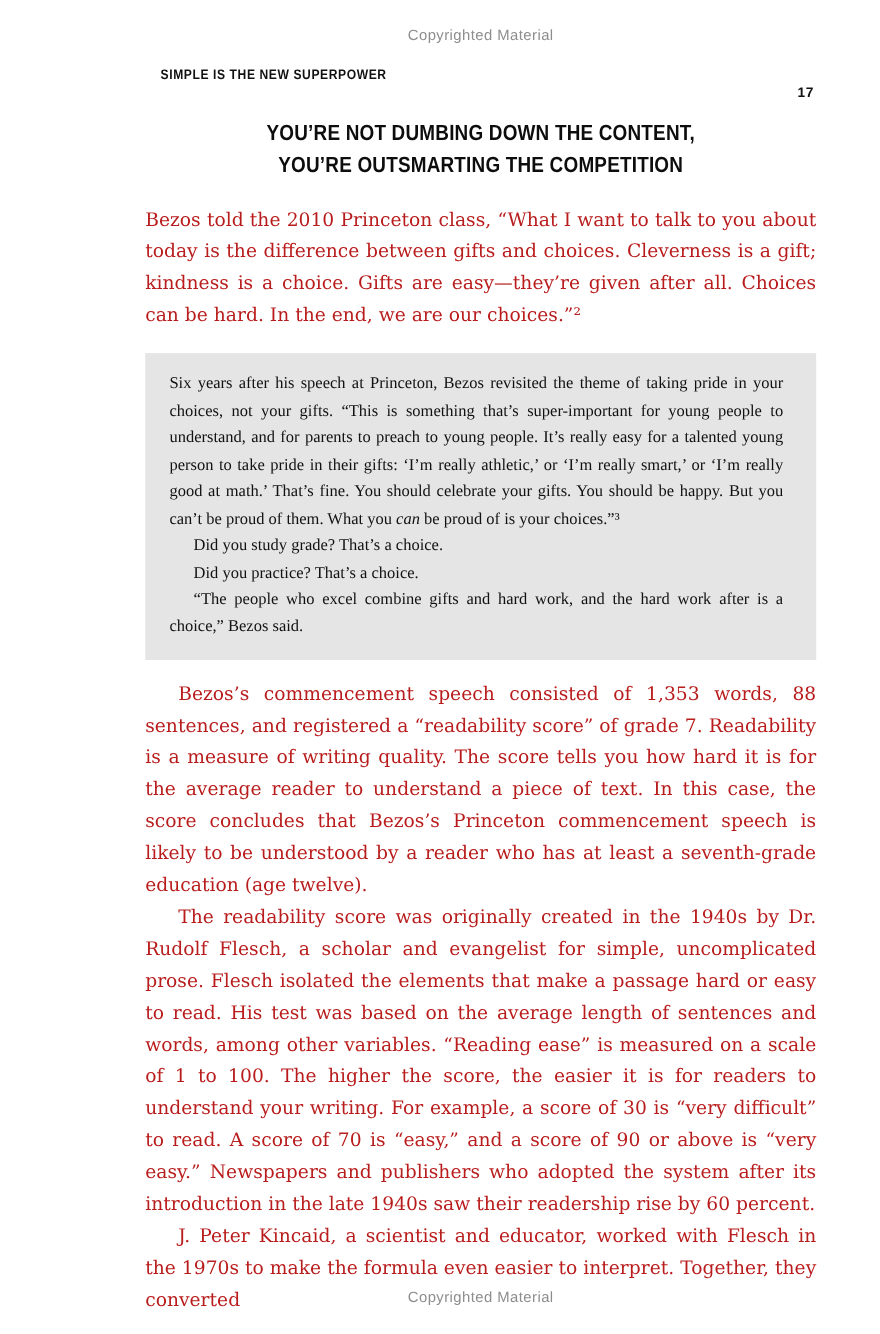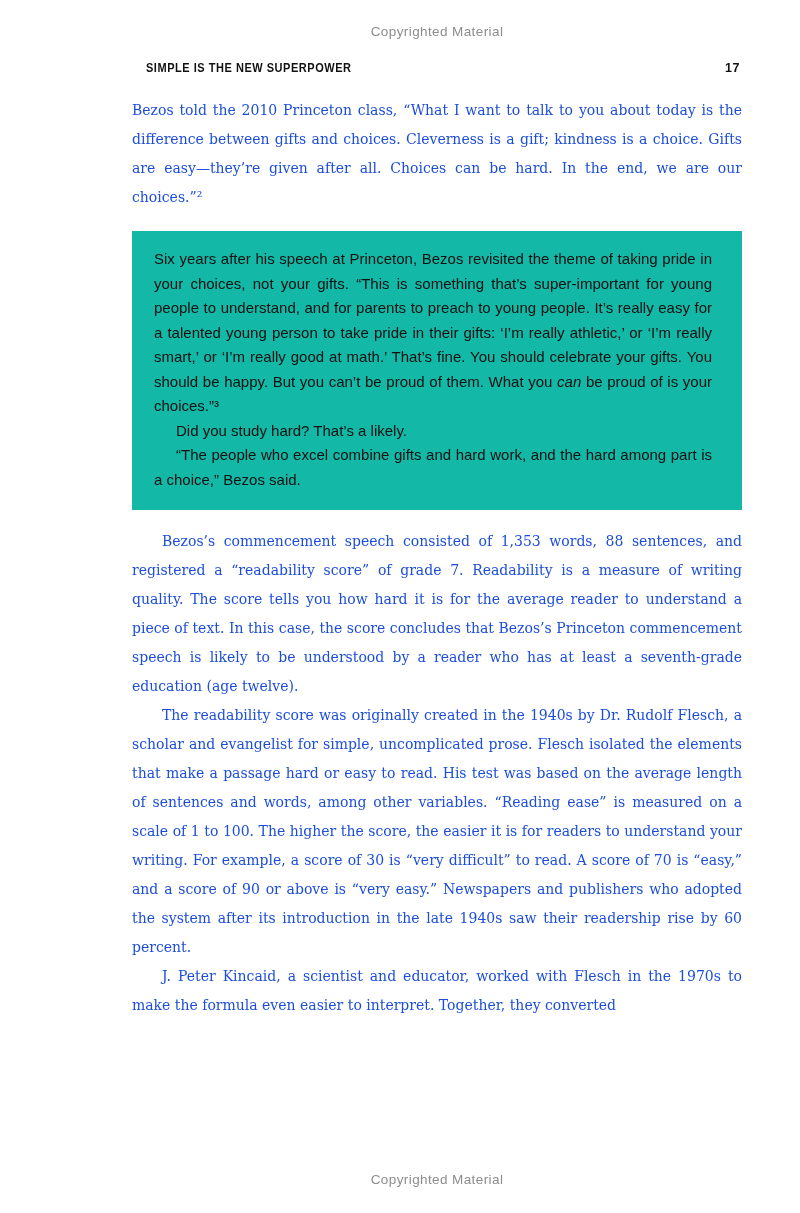--- a/index.html
+++ b/index.html
@@ -32,21 +32,21 @@
     position: relative;
     width: 610px;
     margin: 22px auto 0 auto;
     font-family: "Liberation Sans", sans-serif;
     font-weight: bold;
     font-size: 12.5px;
     letter-spacing: 0.6px;
     color: #111;
   }
   .rh-title { display: inline-block; transform: scaleX(0.88); transform-origin: center; }
-  .rh-page { position: absolute; right: 2px; top: 0; }
+  .rh-page { position: absolute; right: 2px; top: 16px; }
 
   .content { width: 610px; margin: 0 auto; }
 
   .section-heading {
     margin-top: 32px;
     text-align: center;
     font-family: "Liberation Sans", sans-serif;
     font-weight: bold;
     font-size: 20px;
     line-height: 29px;
@@ -54,25 +54,25 @@
     letter-spacing: 0.2px;
   }
   .section-heading .hl {
     display: block;
     transform: scaleX(0.86);
     transform-origin: center;
     white-space: nowrap;
   }
 
   .body-para {
-    font-size: 14px;
+    font-size: 17px;
     line-height: 29px;
     text-align: justify;
     text-indent: 30px;
-    color: #1d4ed8;
+    color: #b91c1c;
   }
   .body-para.first { text-indent: 0; margin-top: 21px; }
 
   .callout {
     background: #e9e9e9;
     margin-top: 19px;
     margin-bottom: 17px;
     padding: 16px 30px 18px 22px;
     font-family: "Liberation Sans", sans-serif;
     font-size: 15px;
@@ -91,27 +91,32 @@
 
   <div class="copyright top">Copyrighted Material</div>
 
   <div class="running-header">
     <span class="rh-title">SIMPLE IS THE NEW SUPERPOWER</span>
     <span class="rh-page">17</span>
   </div>
 
   <div class="content">
 
+    <h1 class="section-heading">
+      <span class="hl">YOU’RE NOT DUMBING DOWN THE CONTENT,</span>
+      <span class="hl">YOU’RE OUTSMARTING THE COMPETITION</span>
+    </h1>
 
     <p class="body-para first">Bezos told the 2010 Princeton class, “What I want to talk to you about today is the difference between gifts and choices. Cleverness is a gift; kindness is a choice. Gifts are easy—they’re given after all. Choices can be hard. In the end, we are our choices.”²</p>
 
-    <div class="callout" style="background: #14b8a6;">
+    <div class="callout" style="background: #e5e5e5; font-family: Liberation Serif, serif;">
       <p class="co-intro"><span>Six years after his speech at Princeton, Bezos revisited the theme of taking pride in your choices, not your gifts. “This is something that’s super-important for young people to understand, and for parents to preach to young people. It’s really easy for a talented young person to take pride in their gifts: ‘I’m really athletic,’ or ‘I’m really smart,’ or ‘I’m really good at math.’ That’s fine. You should celebrate your gifts. You should be happy. But you can’t be proud of them. What you </span><em>can</em><span> be proud of is your choices.”³</span></p>
-      <p class="co-line">Did you study hard? That’s a likely.</p>
-      <p class="co-closing">“The people who excel combine gifts and hard work, and the hard among part is a choice,” Bezos said.</p>
+      <p class="co-line">Did you study grade? That’s a choice.</p>
+      <p class="co-line">Did you practice? That’s a choice.</p>
+      <p class="co-closing">“The people who excel combine gifts and hard work, and the hard work after is a choice,” Bezos said.</p>
     </div>
 
     <p class="body-para">Bezos’s commencement speech consisted of 1,353 words, 88 sentences, and registered a “readability score” of grade 7. Readability is a measure of writing quality. The score tells you how hard it is for the average reader to understand a piece of text. In this case, the score concludes that Bezos’s Princeton commencement speech is likely to be understood by a reader who has at least a seventh-grade education (age twelve).</p>
 
     <p class="body-para">The readability score was originally created in the 1940s by Dr. Rudolf Flesch, a scholar and evangelist for simple, uncomplicated prose. Flesch isolated the elements that make a passage hard or easy to read. His test was based on the average length of sentences and words, among other variables. “Reading ease” is measured on a scale of 1 to 100. The higher the score, the easier it is for readers to understand your writing. For example, a score of 30 is “very difficult” to read. A score of 70 is “easy,” and a score of 90 or above is “very easy.” Newspapers and publishers who adopted the system after its introduction in the late 1940s saw their readership rise by 60 percent.</p>
 
     <p class="body-para">J. Peter Kincaid, a scientist and educator, worked with Flesch in the 1970s to make the formula even easier to interpret. Together, they converted</p>
 
   </div>
 

